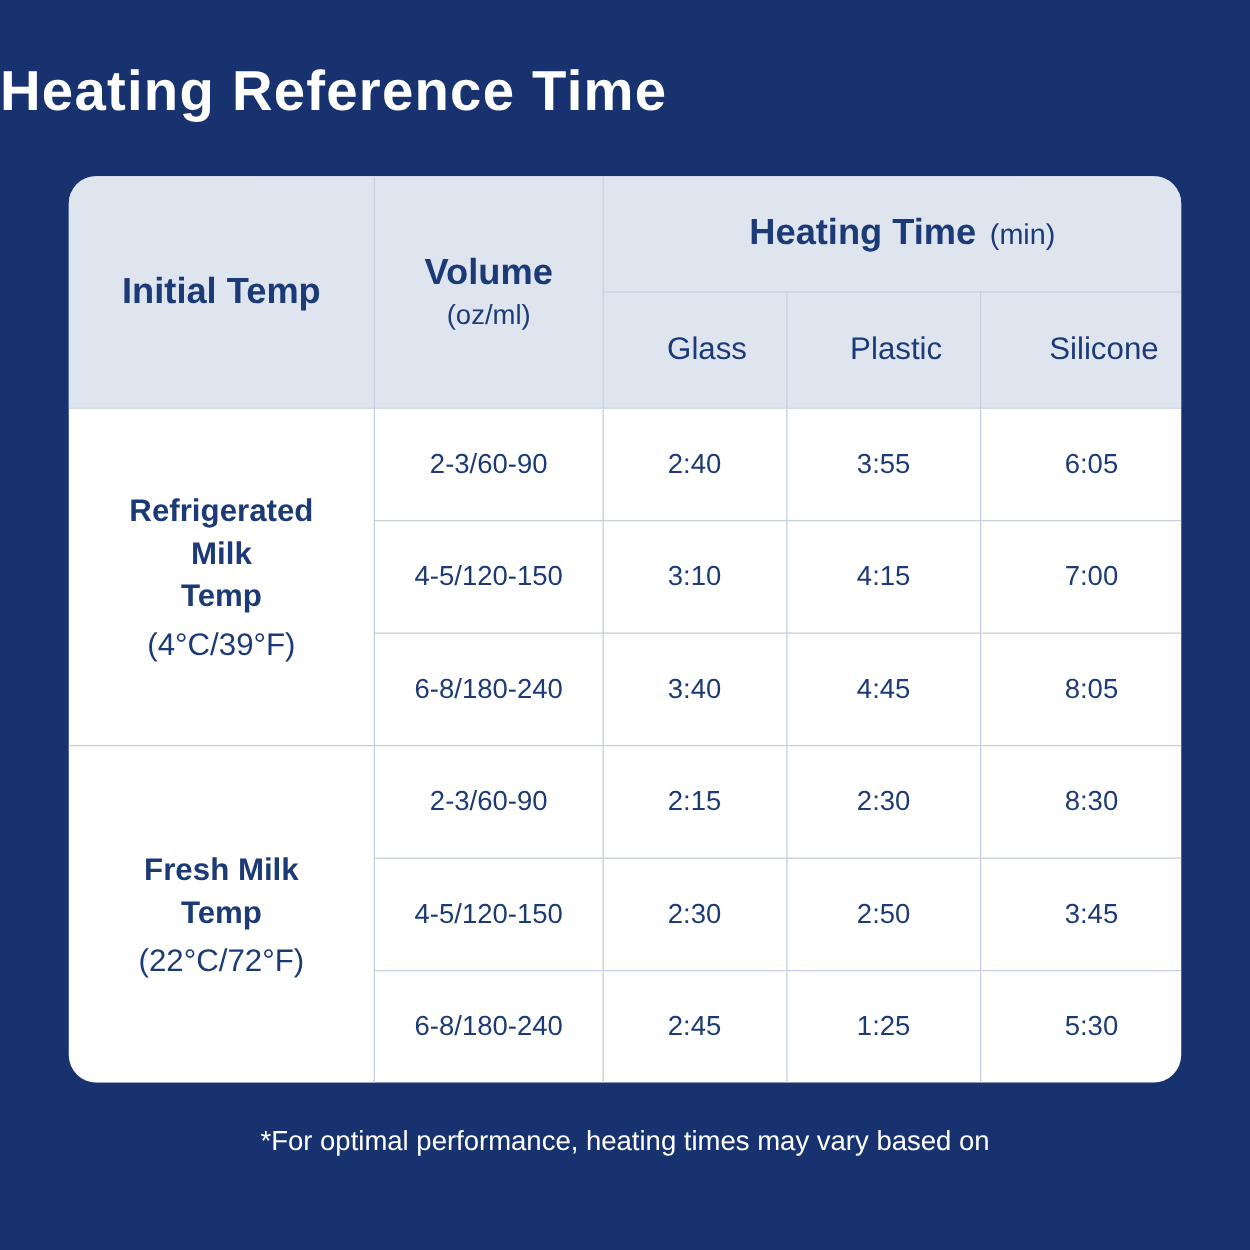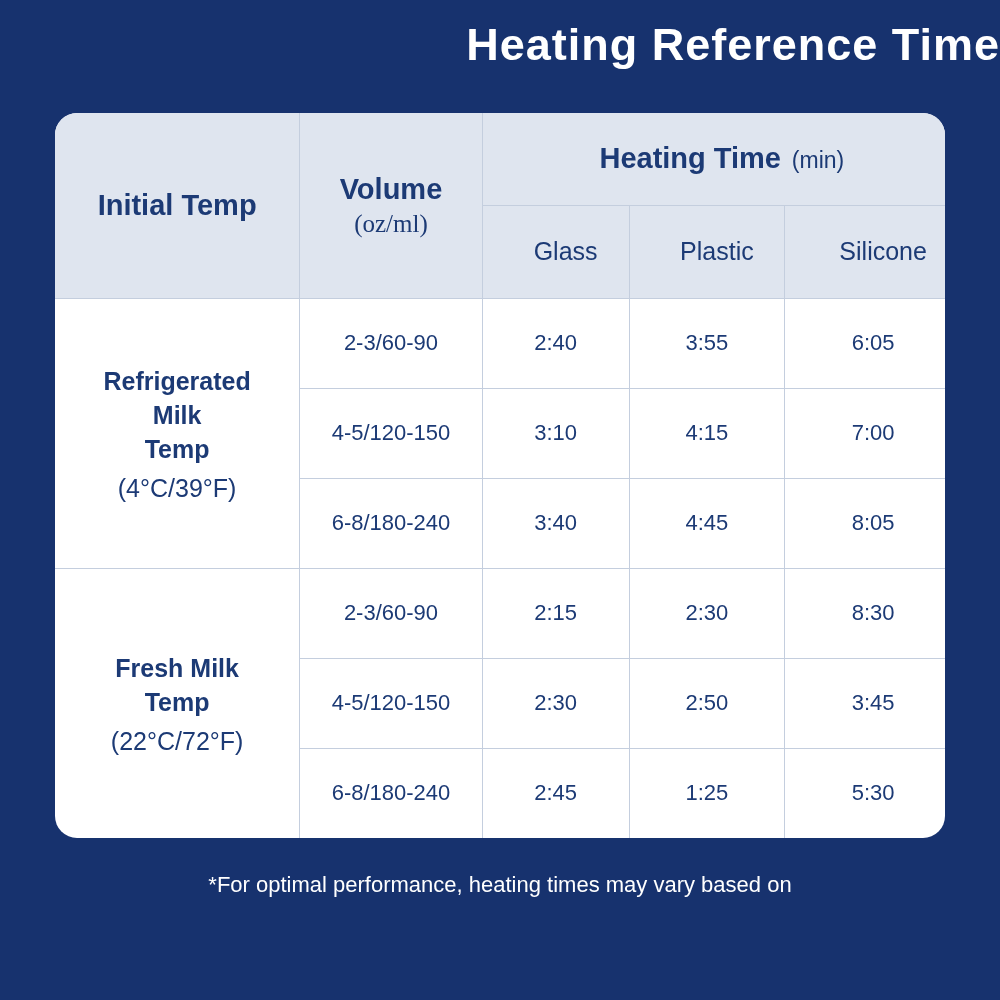--- a/index.html
+++ b/index.html
@@ -13,22 +13,22 @@
   *{box-sizing:border-box;margin:0;padding:0;}
   html,body{width:1000px;height:1000px;}
   body{
     background:var(--background);
     font-family:"Liberation Sans","DejaVu Sans",sans-serif;
     color:var(--text-navy);
     overflow:hidden;
   }
   .page{width:1000px;height:1000px;position:relative;}
   .title{
-    margin-top:22px;
-    text-align:right;
+    margin-top:50px;
+    text-align:left;
     color:var(--title-white);
     font-size:45px;
     font-weight:700;
     letter-spacing:1px;
     line-height:1.0;
   }
   .card{
     width:890px;
     height:725px;
     margin:46px auto 0 auto;
@@ -53,21 +53,21 @@
     border-right:1px solid var(--grid);
     border-bottom:1px solid var(--grid);
   }
   th{background:var(--header-bg);}
   .last-col{border-right:none;padding-left:16px;}
   .last-row td{border-bottom:none;}
   tr.h1{height:92px;}
   tr.h2{height:93px;}
   tbody tr{height:90px;}
   .th-main{font-size:29px;font-weight:700;}
-  .th-sub-line{display:block;font-size:25px;font-weight:400;margin-top:4px;font-family:Liberation Serif, serif;}
+  .th-sub-line{display:block;font-size:22px;font-weight:400;margin-top:4px;}
   .unit{font-size:23px;font-weight:400;}
   .material{font-size:25px;font-weight:400;margin-left:20px;}
   td{font-size:22px;font-weight:400;}
   .section-label-line{display:block;font-size:25px;font-weight:700;line-height:34px;}
   .section-temp{display:block;font-size:25px;font-weight:400;margin-top:8px;}
   .footnote{
     margin-top:30px;
     text-align:center;
     color:var(--title-white);
     font-size:22px;

